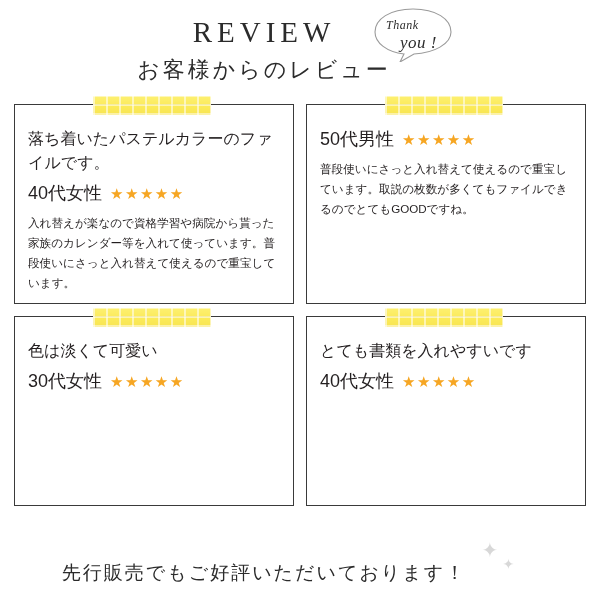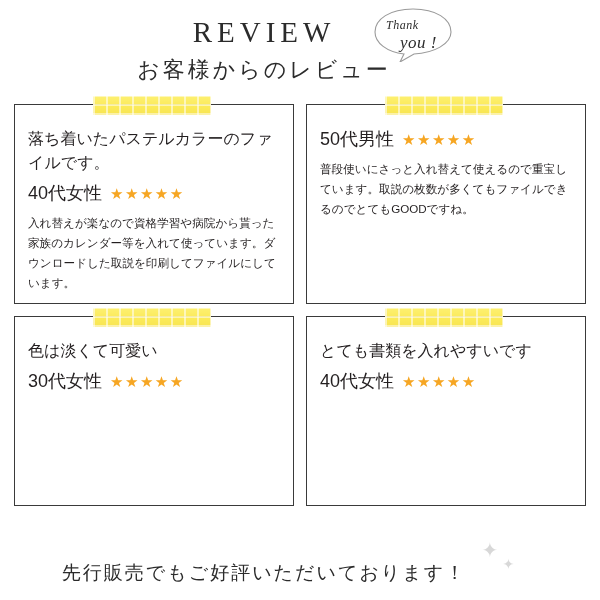--- a/index.html
+++ b/index.html
@@ -192,21 +192,21 @@
 
   <div class="grid">
 
     <div class="card">
       <div class="tape"></div>
       <div class="card-title">落ち着いたパステルカラーのファイルです。</div>
       <div class="rate-row">
         <span class="rater">40代女性</span>
         <span class="stars">★★★★★</span>
       </div>
-      <div class="body-text">入れ替えが楽なので資格学習や病院から貰った家族のカレンダー等を入れて使っています。ダウンロードした取説を印刷してファイルにしています。</div>
+      <div class="body-text">入れ替えが楽なので資格学習や病院から貰った家族のカレンダー等を入れて使っています。普段使いにさっと入れ替えて使えるので重宝しています。</div>
     </div>
 
     <div class="card">
       <div class="tape"></div>
       <div class="rate-row">
         <span class="rater">50代男性</span>
         <span class="stars">★★★★★</span>
       </div>
       <div class="body-text">普段使いにさっと入れ替えて使えるので重宝しています。取説の枚数が多くてもファイルできるのでとてもGOODですね。</div>
     </div>

